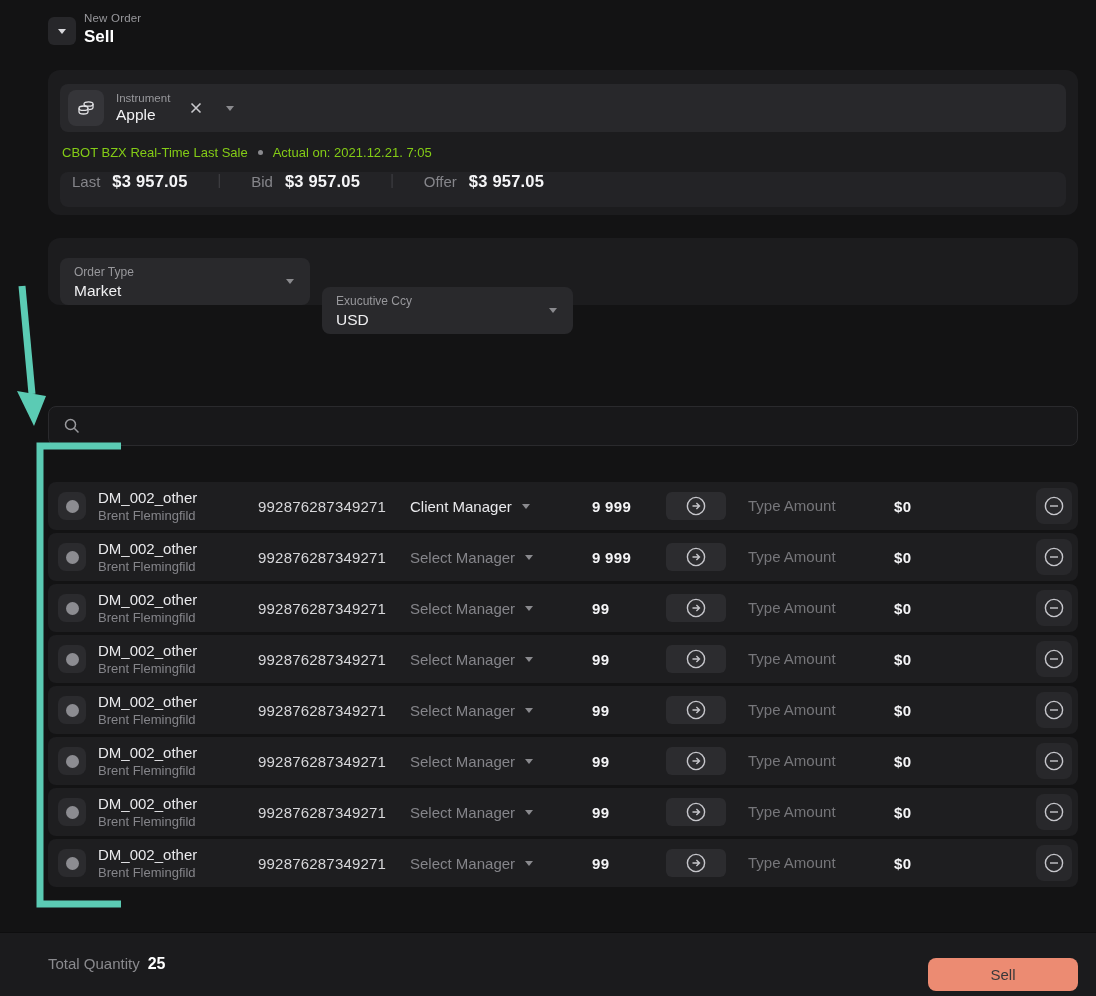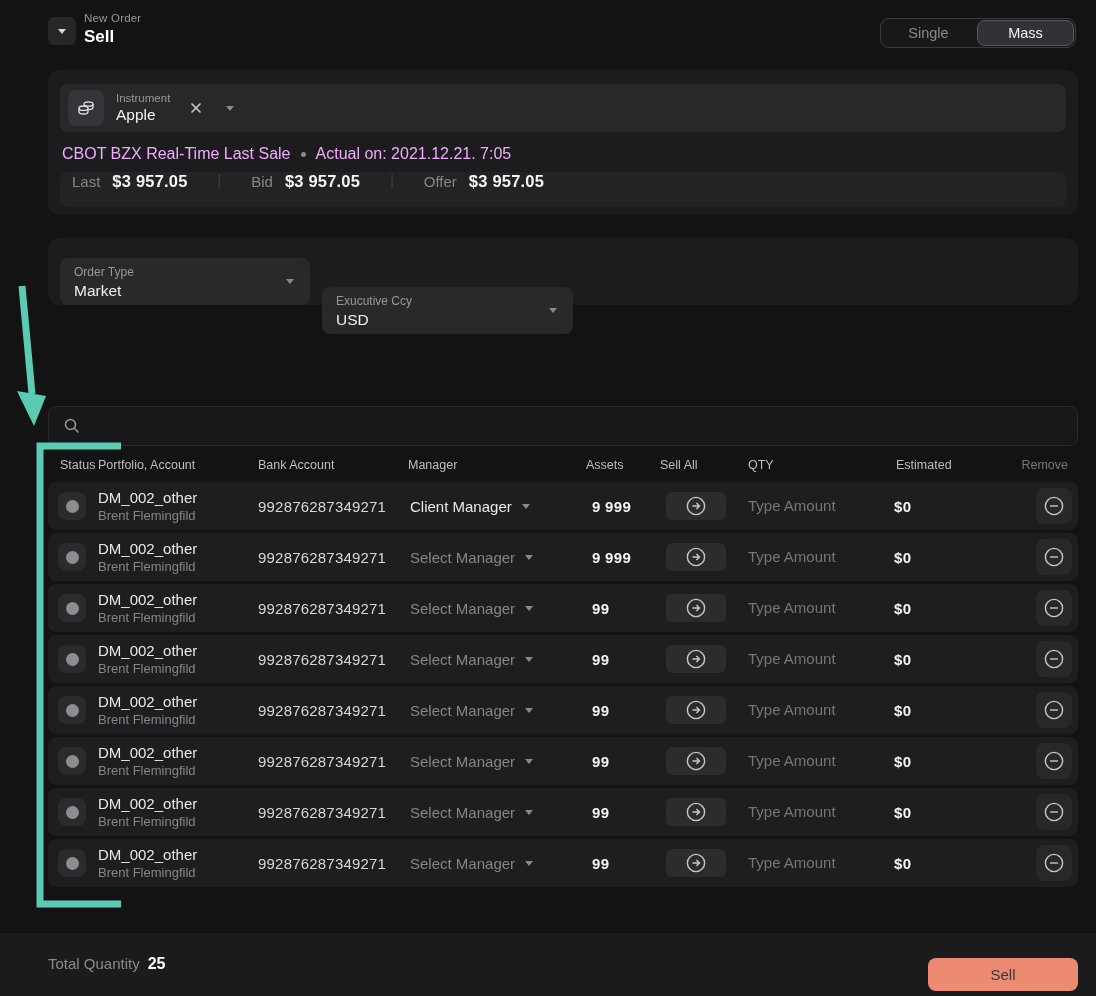--- a/index.html
+++ b/index.html
@@ -33,21 +33,21 @@
   .inst-texts { margin-left:12px; }
   .inst-texts .lbl { font-size:11.5px; color:#98989c; }
   .inst-texts .val { font-size:15.5px; color:#f2f2f4; margin-top:2px; }
   .inst-right { margin-left:auto; text-align:right; }
   .inst-right .ticker { font-size:11.5px; color:#8a8a8e; }
   .inst-right .isin { font-size:15px; color:#b9b9be; margin-top:2px; }
   .inst-clear { background:none; border:none; cursor:pointer; margin-left:18px; display:flex; align-items:center; }
   .inst-caret { background:none; border:none; cursor:pointer; margin-left:22px; display:flex; align-items:center; }
 
   .feed-row { position:absolute; left:14px; top:75px; display:flex; align-items:center; gap:10px;
-    font-size:16px; color:#f0abfc; }
+    font-size:13px; color:#84cc16; }
   .feed-dot { width:5px; height:5px; border-radius:50%; background:#8a8a8e; }
 
   .price-bar { position:absolute; left:12px; right:12px; top:102px; height:35px; background:#232326;
     border-radius:8px; display:flex; align-items:flex-start; padding-left:12px; }
   .price-group { display:flex; align-items:baseline; gap:12px; }
   .price-group .plbl { font-size:15px; color:#85858a; }
   .price-group .pval { font-size:16.5px; font-weight:bold; color:#f5f5f7; letter-spacing:.2px; }
   .price-div { color:#3f3f43; margin:0 30px; font-size:14px; }
 
   
@@ -118,24 +118,20 @@
 
 <div class="app">
 
   <button class="side-caret-btn">
     <span class="tri"></span>
   </button>
   <div class="order-head">
     <div class="lbl">New Order</div>
     <div class="side">Sell</div>
   </div>
-  <div class="mode-toggle">
-    <button class="mode-seg">Single</button>
-    <button class="mode-seg active">Mass</button>
-  </div>
 
   <div class="card instrument-card">
     <div class="instrument-field">
       <span class="inst-icon-box">
         <svg width="20" height="20" viewBox="0 0 20 20" fill="none" stroke="#e3e3e6" stroke-width="1.3">
           <ellipse cx="12.5" cy="6" rx="4.5" ry="2.2"></ellipse>
           <path d="M17 6 v3.4 c0 1.1 -1.8 2 -4.2 2.15"></path>
           <ellipse cx="7.5" cy="10.2" rx="4.5" ry="2.2"></ellipse>
           <path d="M3 10.2 v3.6 c0 1.2 2 2.2 4.5 2.2 s4.5 -1 4.5 -2.2 v-3.6"></path>
         </svg>
@@ -190,31 +186,20 @@
   </div>
 
 
   <div class="search-bar">
     <svg width="18" height="18" viewBox="0 0 18 18" fill="none" stroke="#9a9a9e" stroke-width="1.5">
       <circle cx="7.5" cy="7.5" r="5"></circle>
       <line x1="11.3" y1="11.3" x2="15.5" y2="15.5"></line>
     </svg>
   </div>
 
-  <div class="thead grid-cols">
-    <span class="h-status">Status</span>
-    <span>Portfolio, Account</span>
-    <span>Bank Account</span>
-    <span>Manager</span>
-    <span>Assets</span>
-    <span>Sell All</span>
-    <span>QTY</span>
-    <span class="h-estimated">Estimated</span>
-    <span class="h-remove">Remove</span>
-  </div>
 
   <div class="tbody">
     <div class="trow grid-cols">
       <div class="cell c-status">
         <span class="status-chip">
           <span class="status-dot"></span>
         </span>
       </div>
       <div class="cell c-portfolio">
         <span class="p-name">DM_002_other</span>

